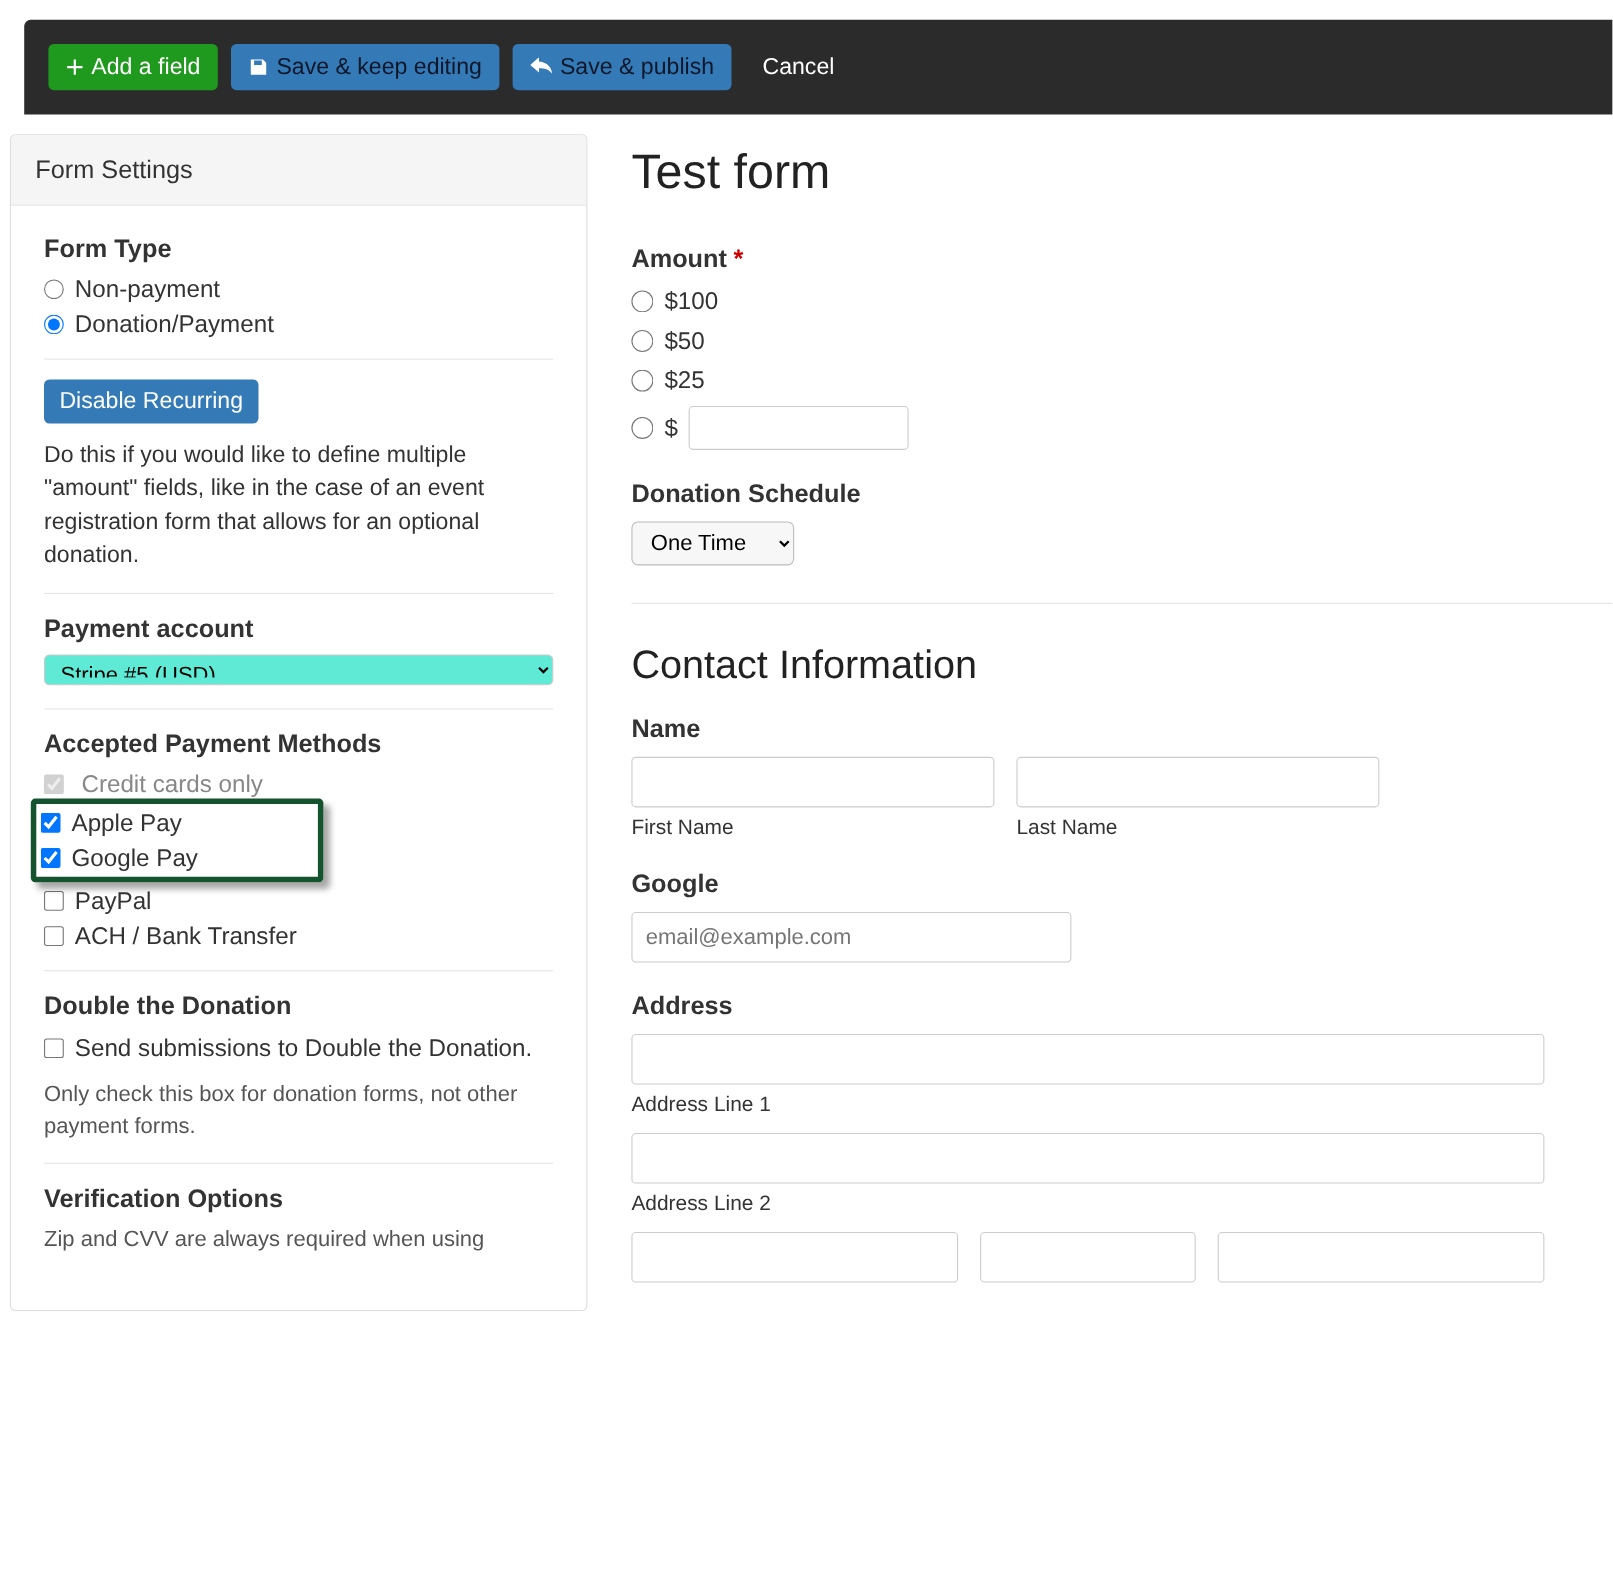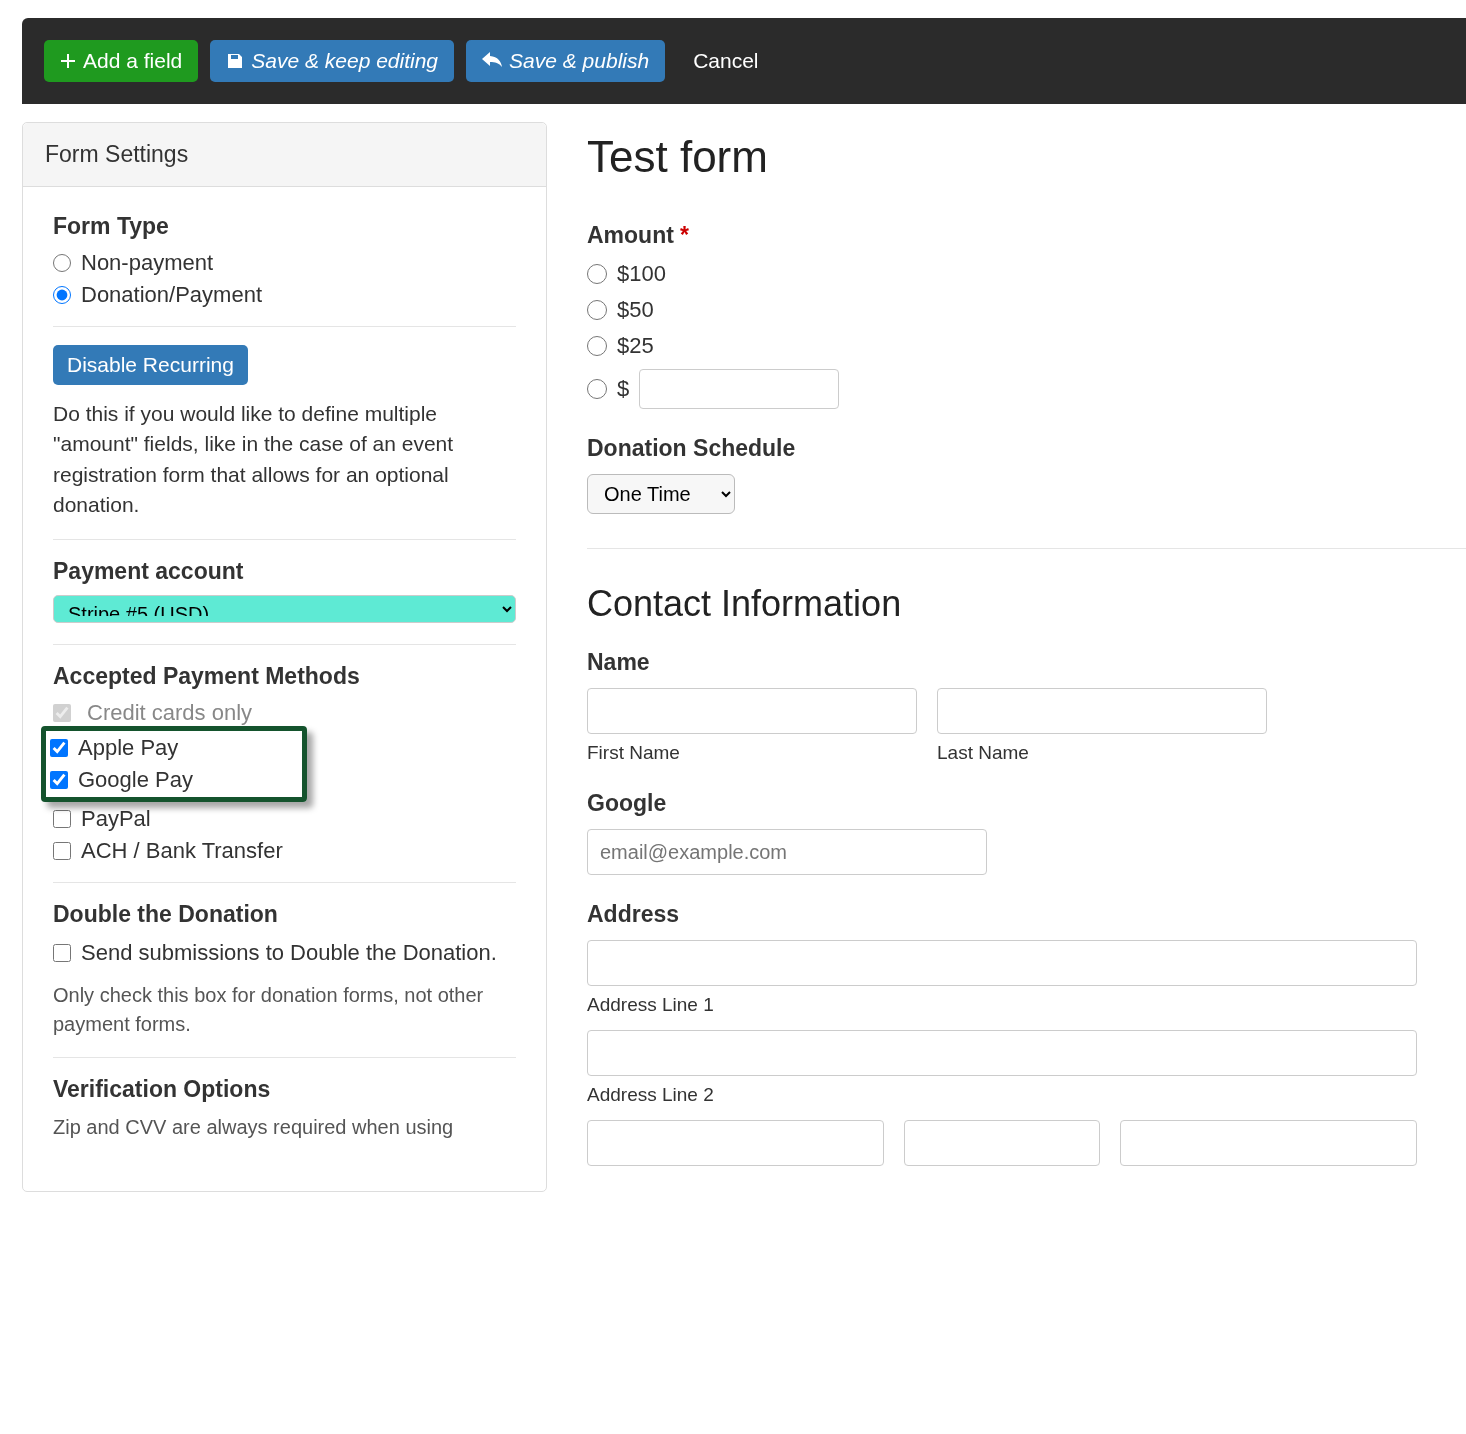--- a/index.html
+++ b/index.html
@@ -1,44 +1,44 @@
 <!DOCTYPE html>
 <html><head>
 <meta charset="utf-8">
 <style>
 * { box-sizing: border-box; margin: 0; padding: 0; }
 body { font-family: "Helvetica Neue", Helvetica, Arial, sans-serif; font-size: 21px; color: #333; background: #fff; }
 .toolbar { background: #2b2b2b; padding: 22px 22px; display: flex; gap: 12px; align-items: center; margin: 18px 0 0 22px; border-radius: 6px 0 0 0; }
 .btn { padding: 9px 16px; border-radius: 5px; font-size: 21px; display: inline-flex; align-items: center; gap: 7px; border: none; cursor: pointer; font-family: inherit; }
 .btn-green { background: #1f9a1f; color: #fff; }
-.btn-blue { background: #337ab7; color: #ffffff; font-style: italic; }
+.btn-blue { background: #337ab7; color: #0f172a; }
 .btn-link-white { background: transparent; color: #fff; font-size: 21px; }
 .icon { display: inline-block; }
-.layout { display: flex; gap: 40px; margin: 18px 0 0 22px; }
+.layout { display: flex; gap: 40px; margin: 18px 0 0 9px; }
 .sidebar { width: 525px; border: 1px solid #ddd; border-radius: 5px; background: #fff; }
 .sidebar-header { background: #f5f5f5; border-bottom: 1px solid #ddd; padding: 18px 22px; font-size: 23px; color: #333; border-radius: 5px 5px 0 0; }
 .sidebar-body { padding: 26px 30px; }
 .section-label { font-weight: 700; font-size: 23px; margin-bottom: 10px; }
 .radio-row, .check-row { display: flex; align-items: center; gap: 10px; font-size: 22px; margin-bottom: 6px; }
 .radio-row input, .check-row input { width: 18px; height: 18px; }
 .hr { border: none; border-top: 1px solid #e5e5e5; margin: 18px 0; }
 .btn-small-blue { background: #337ab7; color: #fff; padding: 8px 14px; border-radius: 5px; font-size: 21px; border: none; cursor: pointer; }
 .help { font-size: 21px; color: #333; margin-top: 14px; line-height: 1.45; }
 .muted-help { font-size: 20px; color: #555; margin-top: 12px; line-height: 1.45; }
 .select { width: 100%; font-size: 20px; padding: 6px 10px; border: 1px solid #ccc; border-radius: 5px; background: #5eead4; height: 28px; }
 .highlight-box { position: relative; border: 5px solid #14532d; border-radius: 4px; padding: 4px 8px 4px 4px; margin: -6px 0 4px -12px; width: 266px; box-shadow: 6px 6px 6px rgba(0,0,0,0.35); }
 .main { flex: 1; padding-top: 10px; }
 h1.form-title { font-size: 44px; font-weight: 400; color: #222; margin-bottom: 40px; }
 h2.section-title { font-size: 36px; font-weight: 400; color: #222; margin: 30px 0 24px; }
 .field-label { font-weight: 700; font-size: 23px; margin-bottom: 12px; display: block; }
 .req { color: #c00; font-weight: 700; margin-left: 6px; }
 .amount-row { display: flex; align-items: center; gap: 10px; font-size: 22px; margin-bottom: 10px; }
 .amount-row input[type=radio] { width: 20px; height: 20px; }
 .amount-input { width: 200px; height: 40px; border: 1px solid #ccc; border-radius: 4px; font-size: 19px; padding: 0 8px; }
-.select-inline { font-size: 20px; padding: 6px 26px 6px 12px; border: 1px solid #bbb; border-radius: 6px; background: #f7f7f7; height: 40px; }
+.select-inline { font-size: 20px; padding: 6px 26px 6px 12px; border: 1px solid #bbb; border-radius: 6px; background: #f7f7f7; height: 40px; text-align: center; }
 .divider-main { border: none; border-top: 1px solid #e5e5e5; margin: 34px 0; }
 .name-row { display: flex; gap: 20px; }
 .name-col { flex: 0 0 330px; }
 .text-input { width: 100%; height: 46px; border: 1px solid #ccc; border-radius: 4px; font-size: 20px; padding: 0 12px; }
 .sub-label { font-size: 19px; color: #333; margin-top: 8px; display: block; }
 .email-input { width: 400px; }
 .field-block { margin-bottom: 26px; }
 .addr-input { width: 100%; max-width: 830px; }
 .addr-row3 { display: flex; gap: 20px; max-width: 830px; }
 .addr-row3 .text-input { flex: 1; }

